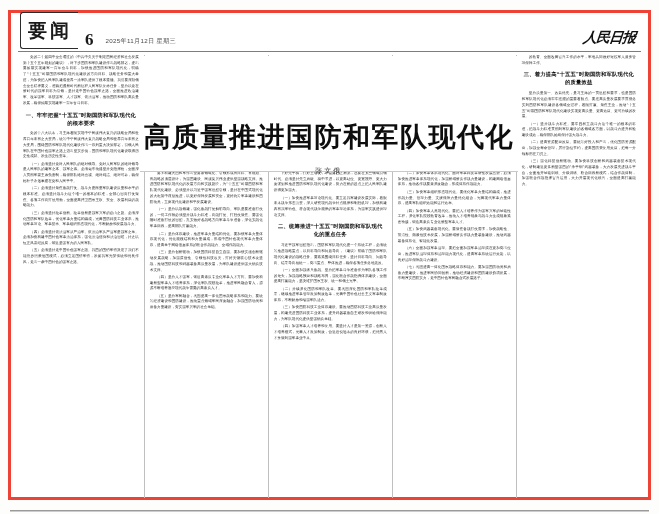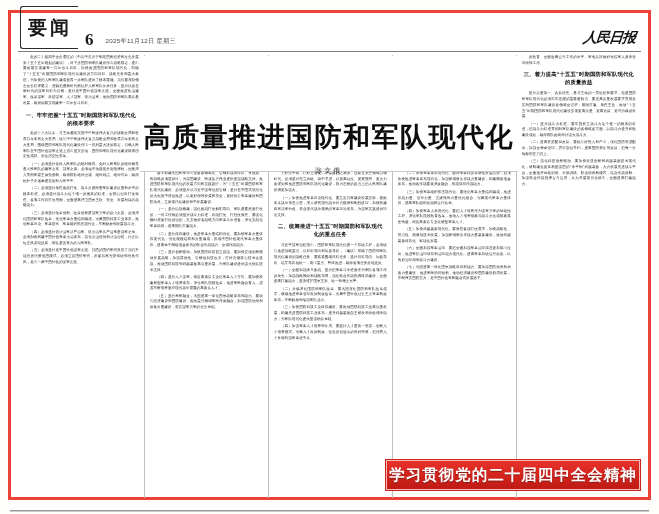--- a/index.html
+++ b/index.html
@@ -38,21 +38,21 @@
     padding-bottom: 2px;
   }
   .masthead-box {
     border: 1.2px solid #2b2b2b;
     border-right: none;
     border-radius: 3px 0 0 3px;
     padding: 1px 6px 1px 7px;
     margin-left: 2px;
     display: flex;
     align-items: center;
-    height: 43px;
+    height: 37px;
   }
   .masthead-title {
     font-family: "Liberation Serif", "DejaVu Serif", serif;
     font-weight: bold;
     font-size: 19px;
     letter-spacing: 3px;
     color: #1a1a1a;
     line-height: 1;
   }
   .page-number {
@@ -258,20 +258,17 @@
             <div class="ptext ind">（二）提高资源配置效益。要统筹好投入和产出，优化国防资源配置，加强全寿命管理，厉行勤俭节约，提高国防费使用效益，把每一分钱都用在刀刃上。</div>
             <div class="ptext ind">（三）强化科技创新驱动。要加快科技创新和武器装备技术现代化，研制建造更多新型强国的“杀手锏”武器装备，大力发展先进战斗平台，全面推开基础训练、分级训练、联合训练新模式，结合作战体制，加强联合作战指挥官兵运用，大力开展现代化练兵，全面提高打赢能力。</div>
           </div>
 
         <div class="headline-zone">
           <div class="headline">高质量推进国防和军队现代化</div>
           <div class="byline">张文俄</div>
         </div>
       </div>
 
-      <div class="banner">
-        <span class="banner-text">学习贯彻党的二十届四中全会精神</span>
-      </div>
 
     </div>
   </div>
   <div class="footer-rule"></div>
 </div>
 
 </body></html>

